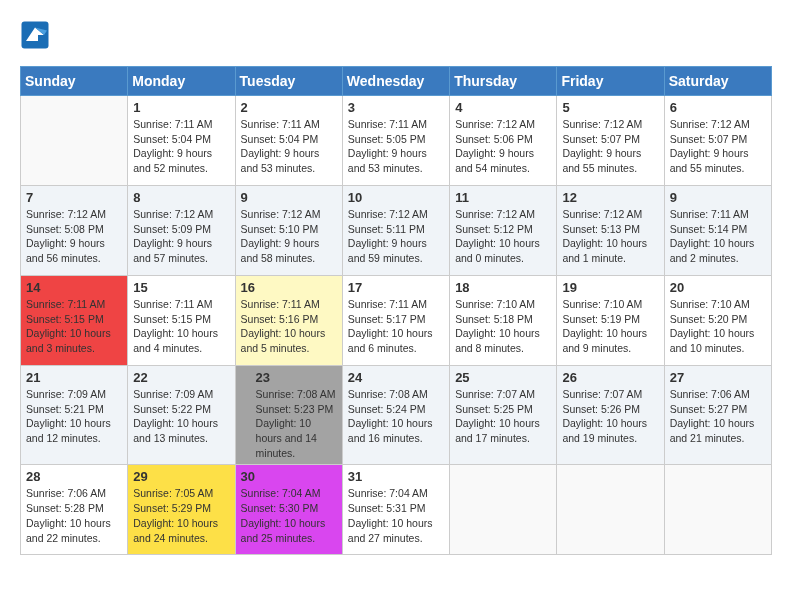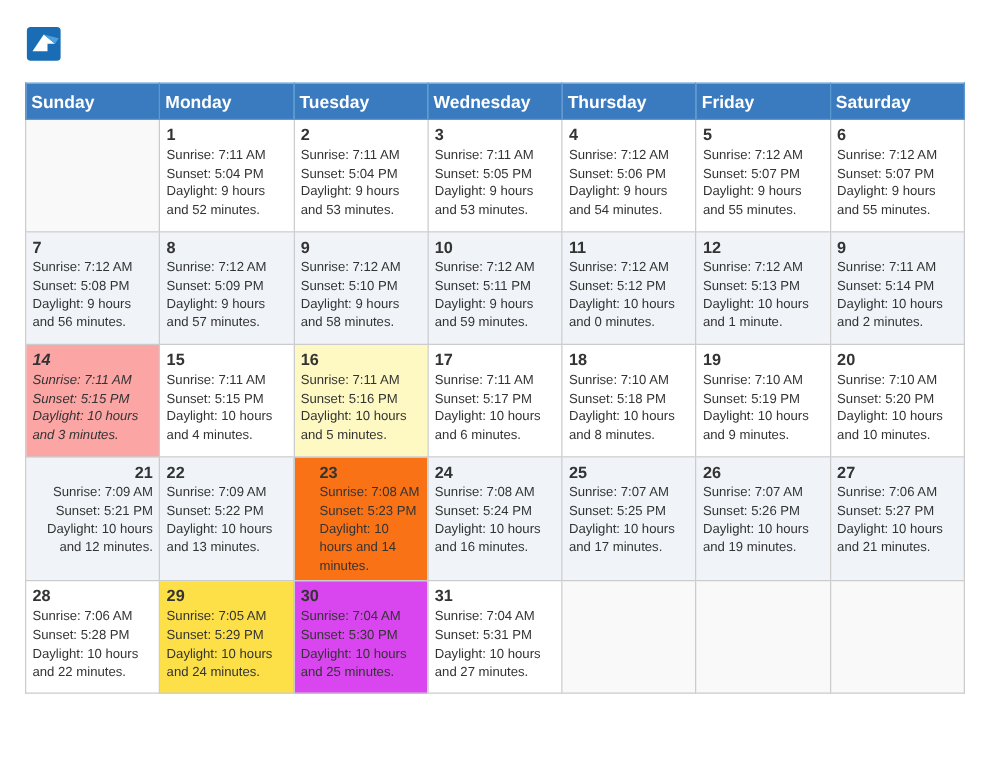--- a/index.html
+++ b/index.html
@@ -174,21 +174,21 @@
         <td style="background: rgb(240, 244, 248);">
           <div class="day-number">12</div>
           <div class="day-info">Sunrise: 7:12 AM<br>Sunset: 5:13 PM<br>Daylight: 10 hours and 1 minute.</div>
         </td>
         <td style="background: rgb(240, 244, 248);">
           <div class="day-number">9</div>
           <div class="day-info">Sunrise: 7:11 AM<br>Sunset: 5:14 PM<br>Daylight: 10 hours and 2 minutes.</div>
         </td>
       </tr>
       <tr>
-        <td style="background: #fca5a5; font-style: italic;">
+        <td style="background: #ef4444;">
           <div class="day-number">14</div>
           <div class="day-info">Sunrise: 7:11 AM<br>Sunset: 5:15 PM<br>Daylight: 10 hours and 3 minutes.</div>
         </td>
         <td style="background: rgb(255, 255, 255);">
           <div class="day-number">15</div>
           <div class="day-info">Sunrise: 7:11 AM<br>Sunset: 5:15 PM<br>Daylight: 10 hours and 4 minutes.</div>
         </td>
         <td style="background: #fef9c3;">
           <div class="day-number">16</div>
           <div class="day-info">Sunrise: 7:11 AM<br>Sunset: 5:16 PM<br>Daylight: 10 hours and 5 minutes.</div>
@@ -204,29 +204,29 @@
         <td style="background: rgb(255, 255, 255);">
           <div class="day-number">19</div>
           <div class="day-info">Sunrise: 7:10 AM<br>Sunset: 5:19 PM<br>Daylight: 10 hours and 9 minutes.</div>
         </td>
         <td style="background: rgb(255, 255, 255); margin-top: 20px;">
           <div class="day-number">20</div>
           <div class="day-info">Sunrise: 7:10 AM<br>Sunset: 5:20 PM<br>Daylight: 10 hours and 10 minutes.</div>
         </td>
       </tr>
       <tr>
-        <td style="background: rgb(240, 244, 248); text-align: right;">
+        <td style="background: rgb(240, 244, 248);">
           <div class="day-number">21</div>
           <div class="day-info">Sunrise: 7:09 AM<br>Sunset: 5:21 PM<br>Daylight: 10 hours and 12 minutes.</div>
         </td>
         <td style="background: rgb(240, 244, 248);">
           <div class="day-number">22</div>
           <div class="day-info">Sunrise: 7:09 AM<br>Sunset: 5:22 PM<br>Daylight: 10 hours and 13 minutes.</div>
         </td>
-        <td style="background: #f97316; padding-left: 20px;">
+        <td style="background: #a3a3a3; padding-left: 20px;">
           <div class="day-number">23</div>
           <div class="day-info">Sunrise: 7:08 AM<br>Sunset: 5:23 PM<br>Daylight: 10 hours and 14 minutes.</div>
         </td>
         <td style="background: rgb(240, 244, 248);">
           <div class="day-number">24</div>
           <div class="day-info">Sunrise: 7:08 AM<br>Sunset: 5:24 PM<br>Daylight: 10 hours and 16 minutes.</div>
         </td>
         <td style="background: rgb(240, 244, 248);">
           <div class="day-number">25</div>
           <div class="day-info">Sunrise: 7:07 AM<br>Sunset: 5:25 PM<br>Daylight: 10 hours and 17 minutes.</div>

